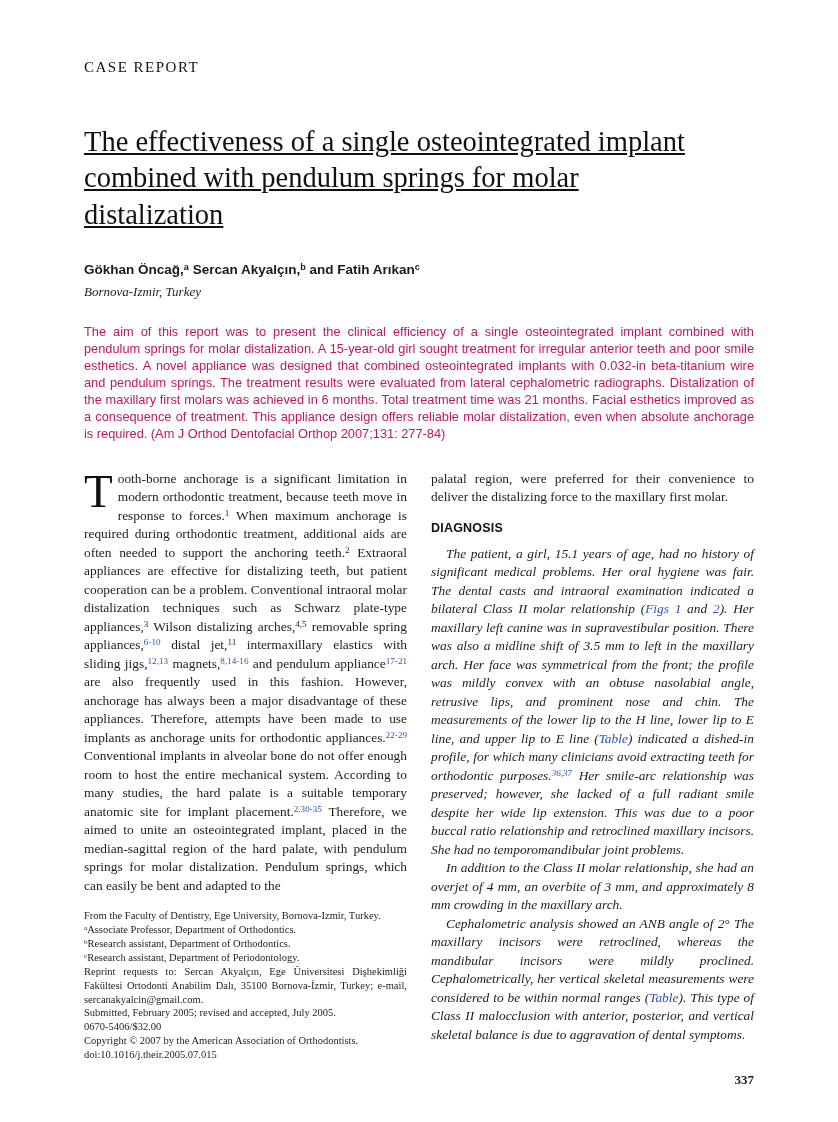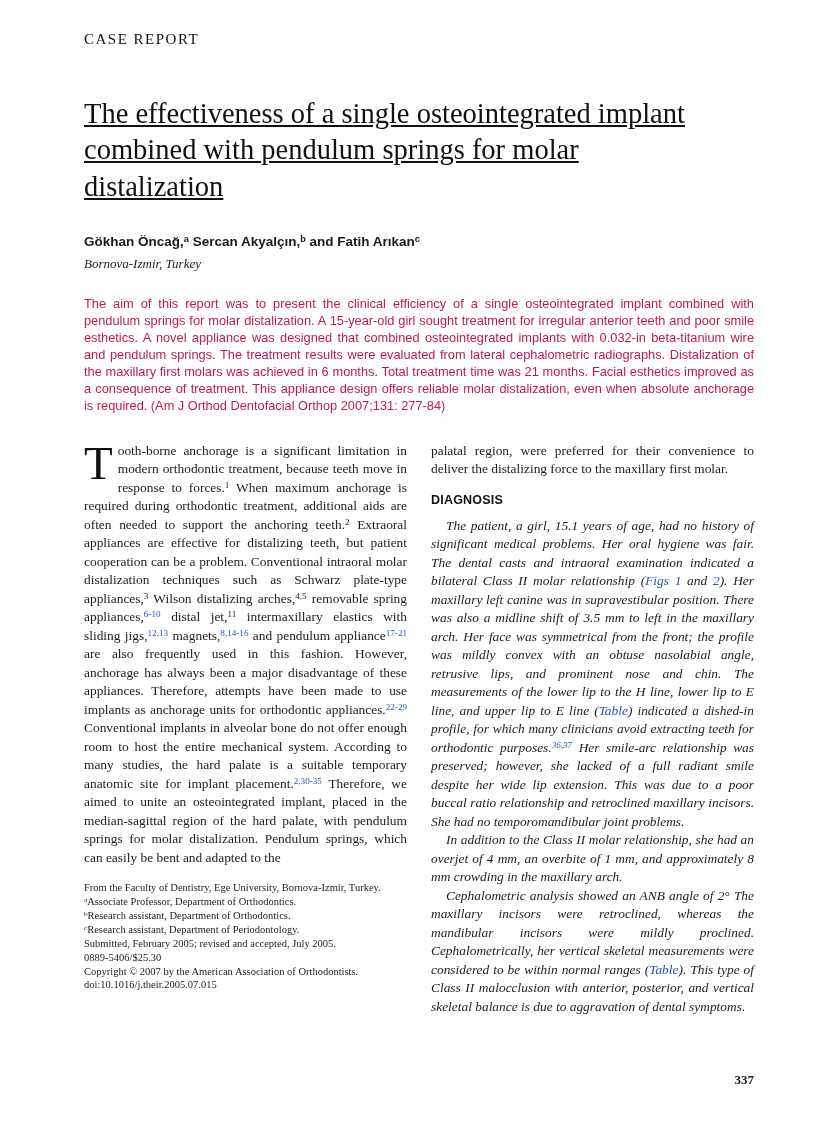--- a/index.html
+++ b/index.html
@@ -4,21 +4,21 @@
 <style>
   * { margin: 0; padding: 0; box-sizing: border-box; }
   html, body { background: #ffffff; }
   .page {
     position: relative;
     width: 838px;
     height: 1122px;
     margin: 0 auto;
     background: #ffffff;
     color: #1c1c1c;
-    padding: 30px 84px 0 84px;
+    padding: 58px 84px 0 84px;
     overflow: hidden;
     font-family: "Liberation Serif", serif;
   }
   .kicker {
     font: 400 15px/1.2 "Liberation Serif", serif;
     letter-spacing: 1.5px;
     color: #111;
   }
   .title {
     margin-top: 48px;
@@ -106,32 +106,33 @@
 
     <div class="col">
       <p class="body">
         <span class="dropcap">T</span><span>ooth-borne anchorage is a significant limitation in modern orthodontic treatment, because teeth move in response to forces.<sup class="cit">1</sup> When maximum anchorage is required during orthodontic treatment, additional aids are often needed to support the anchoring teeth.<sup class="cit">2</sup> Extraoral appliances are effective for distalizing teeth, but patient cooperation can be a problem. Conventional intraoral molar distalization techniques such as Schwarz plate-type appliances,<sup class="cit">3</sup> Wilson distalizing arches,<sup class="cit">4,5</sup> removable spring appliances,<sup class="ref">6-10</sup> distal jet,<sup class="cit">11</sup> intermaxillary elastics with sliding jigs,<sup class="ref">12,13</sup> magnets,<sup class="ref">8,14-16</sup> and pendulum appliance<sup class="ref">17-21</sup> are also frequently used in this fashion. However, anchorage has always been a major disadvantage of these appliances. Therefore, attempts have been made to use implants as anchorage units for orthodontic appliances.<sup class="ref">22-29</sup> Conventional implants in alveolar bone do not offer enough room to host the entire mechanical system. According to many studies, the hard palate is a suitable temporary anatomic site for implant placement.<sup class="ref">2,30-35</sup> Therefore, we aimed to unite an osteointegrated implant, placed in the median-sagittal region of the hard palate, with pendulum springs for molar distalization. Pendulum springs, which can easily be bent and adapted to the</span>
       </p>
       <div class="footnotes">
         <div class="fn">From the Faculty of Dentistry, Ege University, Bornova-Izmir, Turkey.</div>
         <div class="fn"><sup class="cit">a</sup>Associate Professor, Department of Orthodontics.</div>
         <div class="fn"><sup class="cit">b</sup>Research assistant, Department of Orthodontics.</div>
         <div class="fn"><sup class="cit">c</sup>Research assistant, Department of Periodontology.</div>
+        <div class="fn">Reprint requests to: Sercan Akyalçın, Ege Üniversitesi Dişhekimliği Fakültesi Ortodonti Anabilim Dalı, 35100 Bornova-İzmir, Turkey; e-mail, sercanakyalcin@gmail.com.</div>
         <div class="fn">Submitted, February 2005; revised and accepted, July 2005.</div>
-        <div class="fn">0889-5406/$25.30</div>
+        <div class="fn">0670-5406/$32.00</div>
         <div class="fn">Copyright © 2007 by the American Association of Orthodontists.</div>
         <div class="fn">doi:10.1016/j.their.2005.07.015</div>
       </div>
     </div>
 
     <div class="col">
       <p class="body">palatal region, were preferred for their convenience to deliver the distalizing force to the maxillary first molar.</p>
       <h2 class="section-heading">DIAGNOSIS</h2>
       <p class="body indent">The patient, a girl, 15.1 years of age, had no history of significant medical problems. Her oral hygiene was fair. The dental casts and intraoral examination indicated a bilateral Class II molar relationship (<a class="ref">Figs 1</a> and <a class="ref">2</a>). Her maxillary left canine was in supravestibular position. There was also a midline shift of 3.5 mm to left in the maxillary arch. Her face was symmetrical from the front; the profile was mildly convex with an obtuse nasolabial angle, retrusive lips, and prominent nose and chin. The measurements of the lower lip to the H line, lower lip to E line, and upper lip to E line (<a class="ref">Table</a>) indicated a dished-in profile, for which many clinicians avoid extracting teeth for orthodontic purposes.<sup class="ref">36,37</sup> Her smile-arc relationship was preserved; however, she lacked of a full radiant smile despite her wide lip extension. This was due to a poor buccal ratio relationship and retroclined maxillary incisors. She had no temporomandibular joint problems.</p>
-      <p class="body indent">In addition to the Class II molar relationship, she had an overjet of 4 mm, an overbite of 1 mm, and approximately 8 mm crowding in the maxillary arch.</p>
+      <p class="body indent">In addition to the Class II molar relationship, she had an overjet of 4 mm, an overbite of 3 mm, and approximately 8 mm crowding in the maxillary arch.</p>
       <p class="body indent">Cephalometric analysis showed an ANB angle of 2° The maxillary incisors were retroclined, whereas the mandibular incisors were mildly proclined. Cephalometrically, her vertical skeletal measurements were considered to be within normal ranges (<a class="ref">Table</a>). This type of Class II malocclusion with anterior, posterior, and vertical skeletal balance is due to aggravation of dental symptoms.</p>
     </div>
 
   </div>
 
   <div class="pageno">337</div>
 
 </div>
 
 </body></html>

